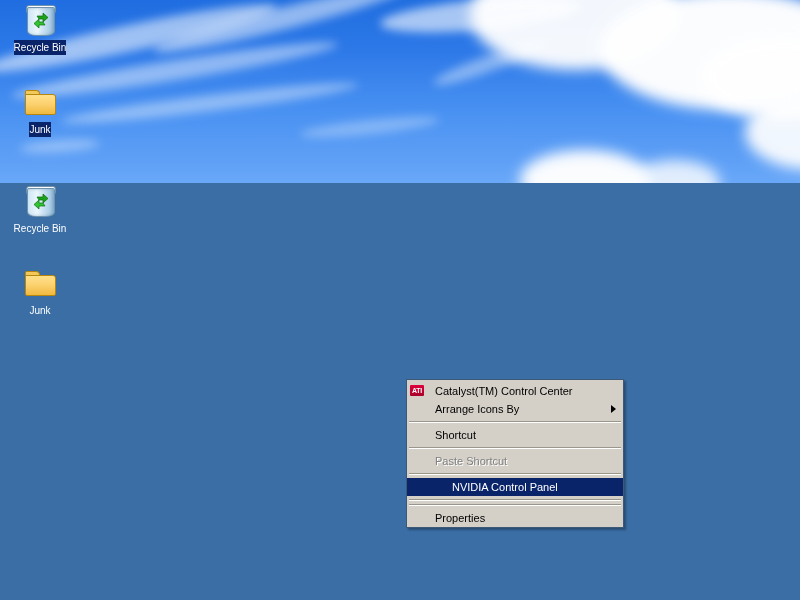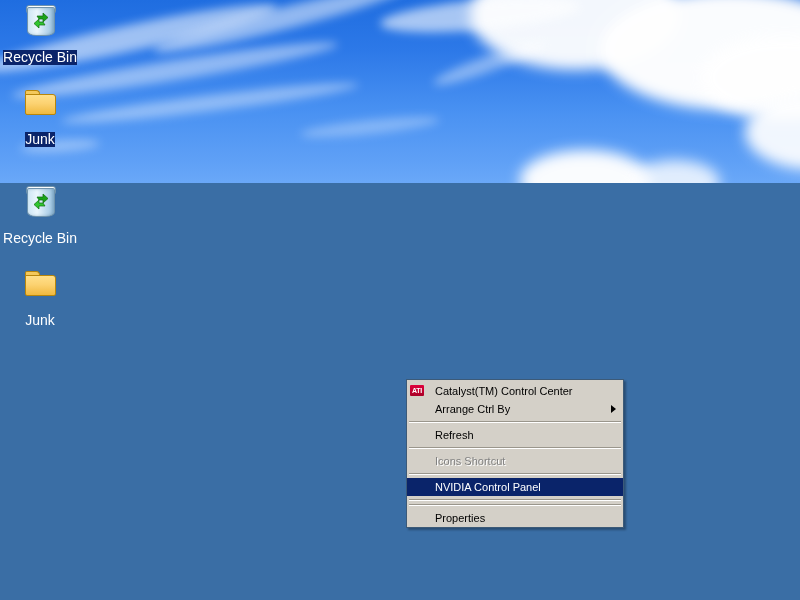--- a/index.html
+++ b/index.html
@@ -51,22 +51,22 @@
     width: 76px;
     text-align: center;
     cursor: default;
   }
   .icon .glyph {
     width: 32px; height: 32px;
     margin: 0 auto;
     position: relative;
   }
   .icon .label {
-    margin-top: 14px;
-    font-size: 14px;
+    margin-top: 4px;
+    font-size: 10px;
     line-height: 13px;
     color: #ffffff;
     display: inline-block;
     padding: 1px 0;
     white-space: nowrap;
   }
   .icon.selected .label {
     background: #0a246a;
   }
 
@@ -140,21 +140,21 @@
     line-height: 18px;
     padding: 0 22px 0 28px;
     white-space: nowrap;
     cursor: default;
   }
   #ctxmenu .mi .txt { display:inline-block; }
   #ctxmenu .mi.disabled .txt { color: #808080; text-shadow: 1px 1px 0 #ffffff; }
   #ctxmenu .mi.sel {
     background: #0a246a;
   }
-  #ctxmenu .mi.sel .txt { color: #ffffff; }
+  #ctxmenu .mi.sel .txt { color: #ffffff; margin-left: 17px; }
   #ctxmenu .mi .accel {
     position: absolute; right: 8px; top: 0;
     color: #000000;
   }
   #ctxmenu .mi .arrow {
     position: absolute; right: 7px; top: 5px;
     width: 0; height: 0;
     border-left: 5px solid #000000;
     border-top: 4px solid transparent;
     border-bottom: 4px solid transparent;
@@ -257,35 +257,35 @@
   </div>
 
   <div id="ctxmenu">
 
     <div class="mi">
       <span class="ati">ATI</span>
       <span class="txt">Catalyst(TM) Control Center</span>
     </div>
 
     <div class="mi">
-      <span class="txt">Arrange Ctrl By</span>
+      <span class="txt">Arrange Icons By</span>
       <span class="arrow"></span>
     </div>
 
     <div class="sep"></div>
 
     <div class="mi">
-      <span class="txt">Refresh</span>
+      <span class="txt">Shortcut</span>
     </div>
 
     <div class="sep"></div>
 
 
     <div class="mi disabled">
-      <span class="txt">Icons Shortcut</span>
+      <span class="txt">Paste Shortcut</span>
     </div>
 
 
     <div class="sep"></div>
 
     <div class="mi sel">
       <span class="txt">NVIDIA Control Panel</span>
     </div>
 
     <div class="sep"></div>

